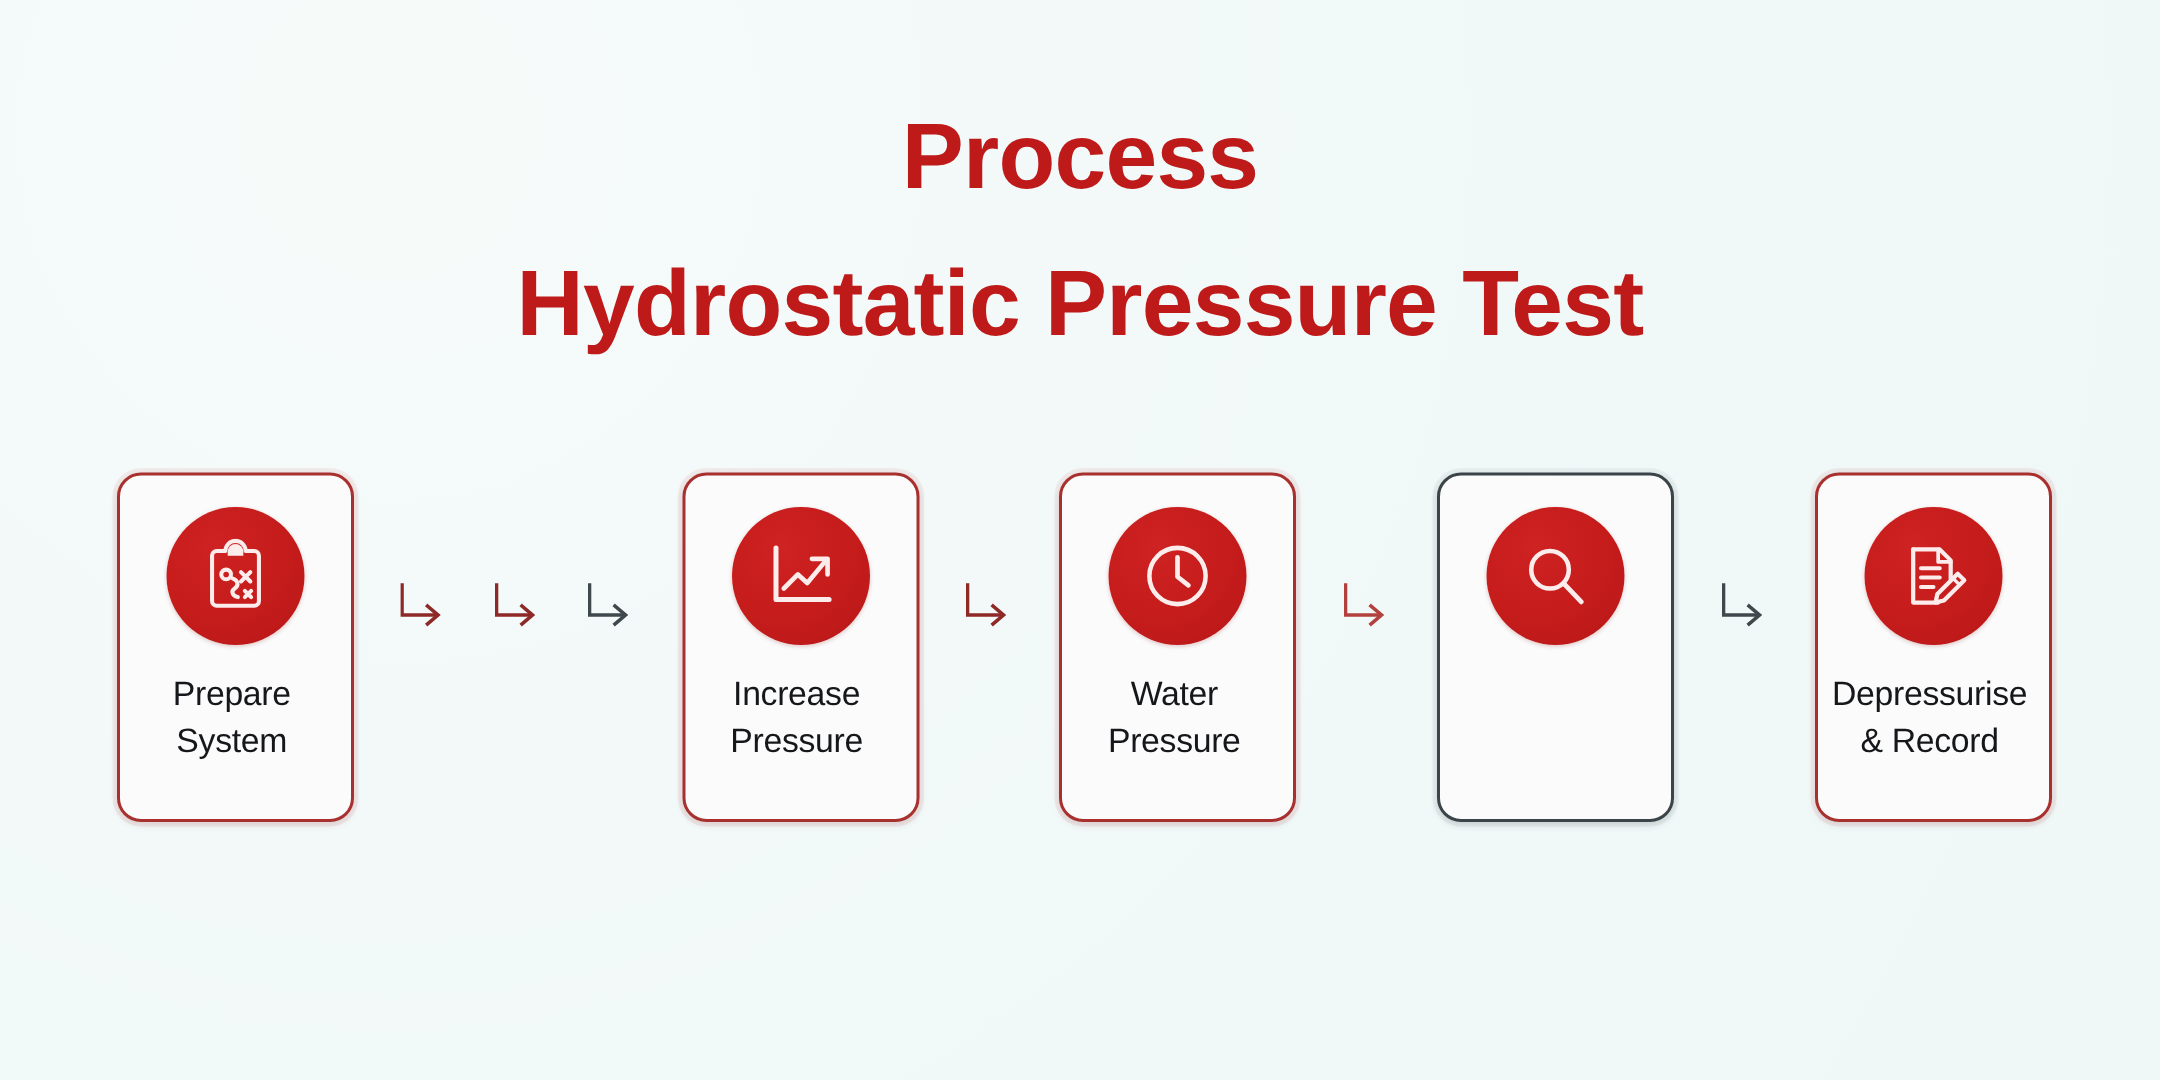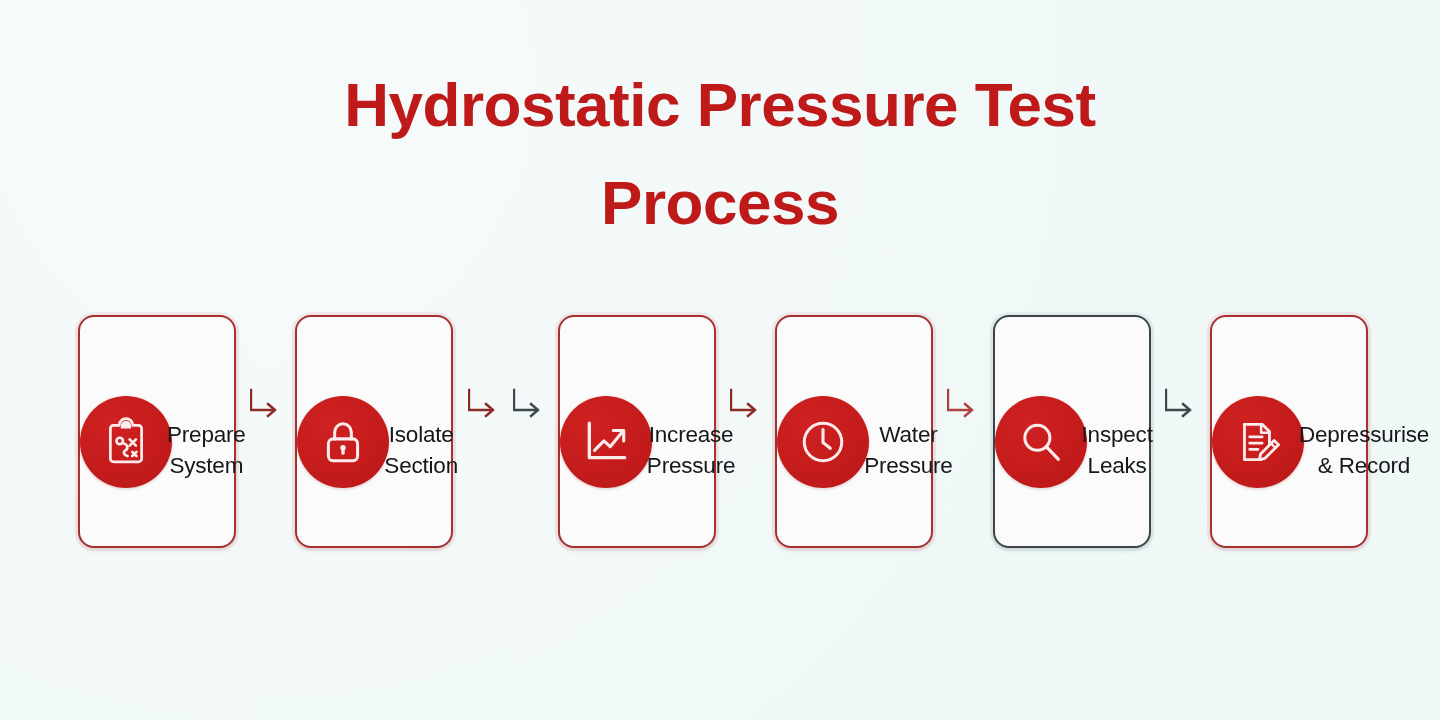--- a/index.html
+++ b/index.html
@@ -58,21 +58,21 @@
     position: relative;
     width: 158px;
     height: 233px;
     flex: 0 0 158px;
     border: 2px solid #a8302f;
     border-radius: 16px;
     background: #fbfbfb;
     box-shadow: 0 2px 5px rgba(80,30,30,0.13),
                 0 0 0 3px rgba(214,110,105,0.10);
     display: flex;
-    flex-direction: row;
+    flex-direction: column;
     align-items: center;
     box-sizing: border-box;
     padding-top: 21px;
   }
   .step.dark {
     border-color: #3b4448;
     box-shadow: 0 2px 5px rgba(40,50,55,0.16),
                 0 0 0 3px rgba(120,135,140,0.08);
   }
 
@@ -113,22 +113,22 @@
     margin-top: -42px;
   }
   .connector svg { display: block; }
 </style>
 </head>
 <body>
 
 <div id="page">
 
   <div class="title-block">
+    <span class="title-line">Process</span>
     <span class="title-line">Hydrostatic Pressure Test</span>
-    <span class="title-line">Process</span>
   </div>
 
   <div class="flow">
 
     <div class="step">
       <div class="icon-circle">
         <span>
           <svg width="50" height="50" viewBox="0 0 48 48" fill="none" stroke="#fdecec" stroke-width="2.6" stroke-linecap="round" stroke-linejoin="round">
             <path d="M12 8h5.5a6.5 6.5 0 0 1 13 0H36a3 3 0 0 1 3 3v29a3 3 0 0 1-3 3H12a3 3 0 0 1-3-3V11a3 3 0 0 1 3-3z"></path>
             <path d="M19 8.5a5 5 0 0 1 10 0V11H19z" fill="#fdecec" stroke="none"></path>
@@ -143,34 +143,20 @@
 System</div>
     </div>
 
     <div class="connector">
       <svg width="31" height="44" viewBox="0 0 31 44" fill="none" stroke="#8d2a28" stroke-width="2.4" stroke-linecap="square" stroke-linejoin="miter">
         <path d="M1 2 V22 H24"></path>
         <path d="M18 16 L25 22 L18 28"></path>
       </svg>
     </div>
 
-    <div class="step">
-      <div class="icon-circle">
-        <span>
-          <svg width="48" height="50" viewBox="0 0 44 48" fill="none" stroke="#fdecec" stroke-width="2.9" stroke-linecap="round" stroke-linejoin="round">
-            <rect x="8" y="21" width="28" height="21" rx="4.5"></rect>
-            <path d="M14 21v-6.5a8 8 0 0 1 16 0V21"></path>
-            <circle cx="22" cy="29.5" r="2.6" fill="#fdecec" stroke="none"></circle>
-            <path d="M22 31.5v3.2" stroke-width="3.2"></path>
-          </svg>
-        </span>
-      </div>
-      <div class="step-label">Isolate
-Section</div>
-    </div>
 
     <div class="connector">
       <svg width="31" height="44" viewBox="0 0 31 44" fill="none" stroke="#8d2a28" stroke-width="2.4" stroke-linecap="square" stroke-linejoin="miter">
         <path d="M1 2 V22 H24"></path>
         <path d="M18 16 L25 22 L18 28"></path>
       </svg>
     </div>
 
 
     <div class="connector">
@@ -223,22 +209,20 @@
 
     <div class="step dark">
       <div class="icon-circle">
         <span>
           <svg width="48" height="48" viewBox="0 0 46 46" fill="none" stroke="#fdecec" stroke-width="2.9" stroke-linecap="round" stroke-linejoin="round">
             <circle cx="19.5" cy="19" r="12"></circle>
             <path d="M28.5 28l11 11.5" stroke-width="3.1"></path>
           </svg>
         </span>
       </div>
-      <div class="step-label">Inspect
-Leaks</div>
     </div>
 
     <div class="connector">
       <svg width="31" height="44" viewBox="0 0 31 44" fill="none" stroke="#3f484c" stroke-width="2.4" stroke-linecap="square" stroke-linejoin="miter">
         <path d="M1 2 V22 H24"></path>
         <path d="M18 16 L25 22 L18 28"></path>
       </svg>
     </div>
 
     <div class="step">

